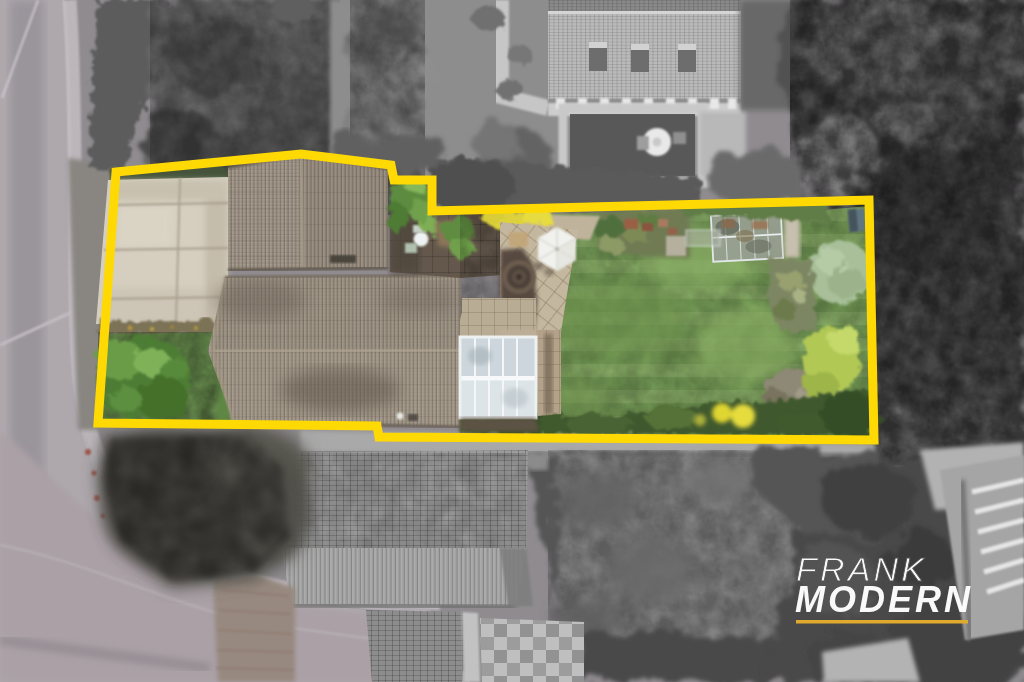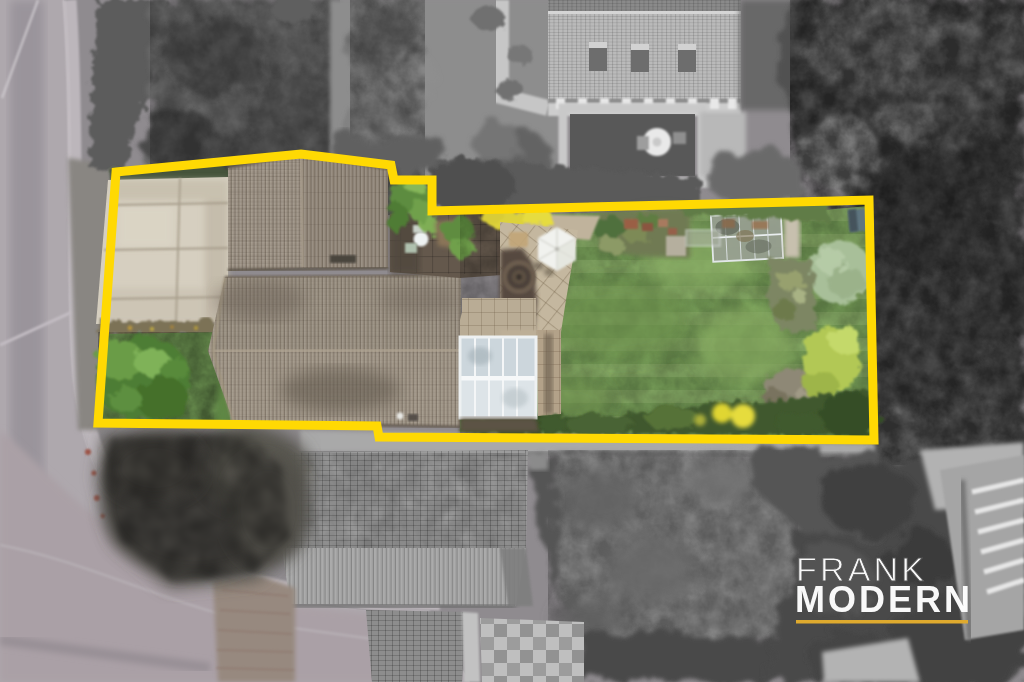--- a/index.html
+++ b/index.html
@@ -1,16 +1,16 @@
 <!DOCTYPE html>
 <html><head>
 <meta charset="utf-8">
 <style>
 html,body{margin:0;padding:0;background:#9b979b;width:1024px;height:682px;overflow:hidden;font-family:"Liberation Sans",sans-serif;}
-#scene{position:relative;width:1024px;height:682px;}
+#scene{position:relative;width:1024px;height:682px;font-style:italic;}
 svg{display:block}
 </style>
 </head>
 <body>
 <div id="scene">
 <svg width="1024" height="682" viewBox="0 0 1024 682" xmlns="http://www.w3.org/2000/svg">
 <defs>
 <filter id="b1">
           <feGaussianBlur stdDeviation="1"></feGaussianBlur>
         </filter>

